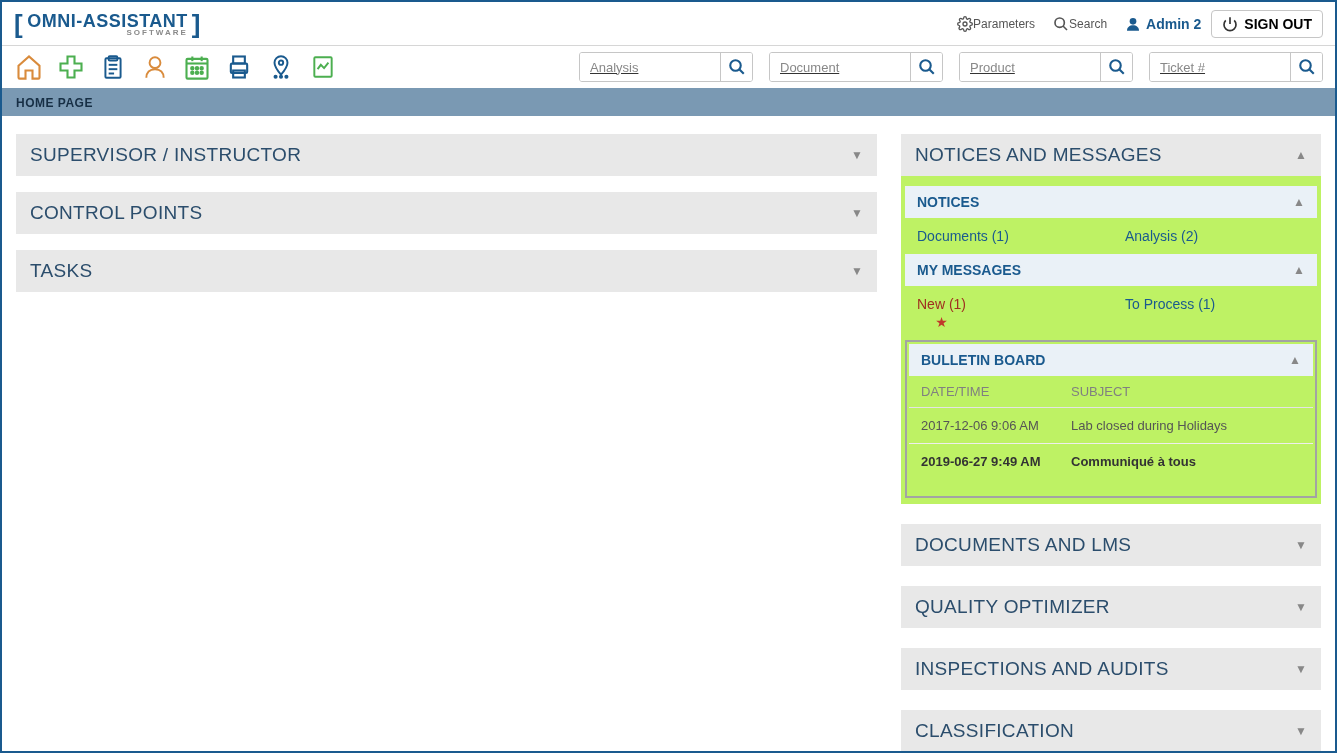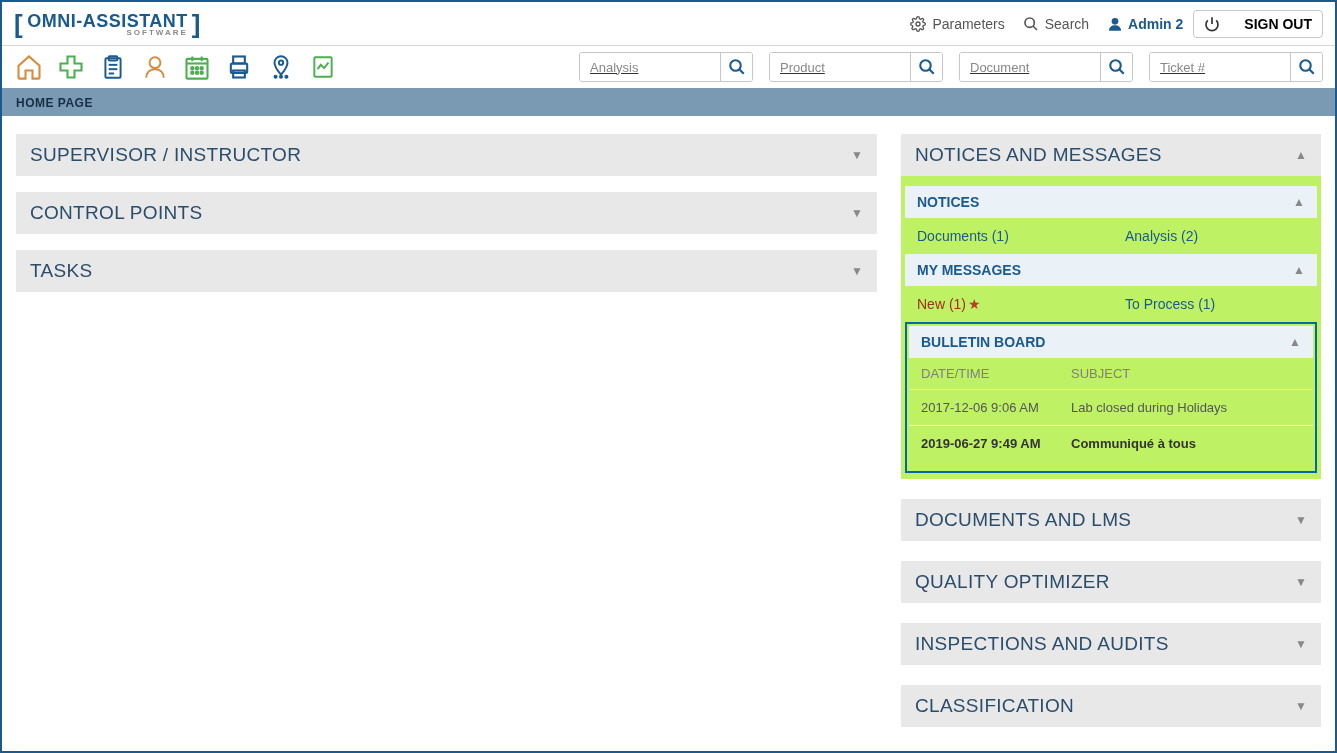--- a/index.html
+++ b/index.html
@@ -5,25 +5,25 @@
   * { box-sizing: border-box; margin: 0; padding: 0; }
   body { font-family: "Segoe UI", Arial, sans-serif; font-size: 14px; color: #333; background:#fff; }
   .app-frame { border: 2px solid #1a5a8e; width:1337px; height:753px; position:relative; overflow:hidden; }
 
   
   .topbar { display:flex; align-items:center; justify-content:space-between; padding: 6px 12px; border-bottom:1px solid #d6d6d6; height:44px; }
   .logo { display:flex; align-items:center; gap:4px; font-weight:700; color:#1a5a8e; font-size:18px; letter-spacing:0.5px; }
   .logo .bracket { color:#1a5a8e; font-size:26px; font-weight:900; line-height:1; }
   .logo .sub { display:block; font-size:8px; color:#8a8a8a; letter-spacing:2px; text-align:right; margin-top:-4px; }
   .topbar-right { display:flex; align-items:center; gap:18px; }
-  .top-link { display:flex; align-items:center; gap:6px; color:#555; cursor:pointer; font-size:14px; }
+  .top-link { display:flex; align-items:center; color:#555; cursor:pointer; font-size:12px; }
   .top-link svg { flex-shrink:0; }
   .user-block { display:flex; align-items:center; gap:10px; }
   .user-label { color:#1a5a8e; font-weight:600; display:flex; align-items:center; gap:5px; }
-  .signout-btn { border:1px solid #c6c6c6; border-radius:4px; padding:5px 10px; background:#fff; font-weight:700; display:flex; align-items:center; gap:24px; cursor:pointer; font-size:14px; }
+  .signout-btn { border:1px solid #c6c6c6; border-radius:4px; padding:5px 10px; background:#fff; font-weight:700; display:flex; align-items:center; gap:6px; cursor:pointer; font-size:14px; }
 
   
   .toolbar { display:flex; align-items:center; padding: 4px 12px; gap:8px; height:44px; border-bottom: 2px solid #7a99b3; background:#fff;}
   .nav-icons { display:flex; gap:12px; align-items:center; }
   .nav-icon { width:30px; height:30px; display:flex; align-items:center; justify-content:center; cursor:pointer; }
   .search-group { display:flex; margin-left:auto; gap:16px;text-decoration:underline; }
   .search-box { display:flex; border:1px solid #c6c6c6; border-radius:3px; overflow:hidden; height:30px; }
   .search-box input { border:none; outline:none; padding:0 10px; font-size:13px; color:#666; width:140px; }
   .search-box input::placeholder { color:#888; }
   .search-box .search-btn { width:32px; border-left:1px solid #c6c6c6; display:flex; align-items:center; justify-content:center; cursor:pointer; background:#fff; }
@@ -40,31 +40,31 @@
   .panel-header { display:flex; align-items:center; justify-content:space-between; padding:10px 14px; cursor:pointer; }
   .panel-title { color:#2b4d6c; font-size:19px; font-weight:500; letter-spacing:0.3px; }
   .caret { color:#888; font-size:12px; }
 
   
   .panel-body { background:#bef264; padding:10px 4px 6px; }
   .subpanel-header { background:#eaf1f7; color:#1a5a8e; font-size:14px; font-weight:600; padding:8px 12px; display:flex; justify-content:space-between; align-items:center; cursor:pointer; }
   .subpanel-body { padding:10px 12px; }
   .link-row { display:flex; gap:60px; }
   .link { color:#1a5a8e; cursor:pointer; }
-  .link.alert { color:#a03020; display:flex; align-items:center; gap:2px; }
+  .link.alert { color:#a03020; display:flex; align-items:center; gap:2px;flex-direction:column; }
 
   
   .bb-header { display:flex; padding:8px 12px; color:#808080; font-size:13px; border-bottom:1px solid #e4e4e4; }
   .bb-row { display:flex; padding:10px 12px; font-size:13px; color:#555; border-bottom:1px solid #eee; cursor:pointer; }
   .bb-row:last-child { border-bottom:none; }
   .bb-col-date { width:150px; }
   .bb-col-subject { flex:1; }
   .bb-row.bold { font-weight:700; color:#333; }
 
-  .highlight-box { border:2px solid #0369a1; padding:2px 2px 10px; }
+  .highlight-box { border:2px solid #a3a3a3; padding:2px 2px 17px; }
 </style>
 </head>
 <body>
 
 <div class="app-frame">
 
   <div class="topbar">
     <div class="logo">
       <span class="bracket">[</span>
       <div>
@@ -176,30 +176,30 @@
       <div class="search-box">
         <input type="text" placeholder="Analysis" style="">
         <div class="search-btn">
           <svg width="18" height="18" viewBox="0 0 24 24" fill="none" stroke="#1a5a8e" stroke-width="2.8">
               <circle cx="10" cy="10" r="7"></circle>
               <line x1="21" y1="21" x2="15" y2="15"></line>
             </svg>
         </div>
       </div>
       <div class="search-box">
-        <input type="text" placeholder="Product" style="">
+        <input type="text" placeholder="Document" style="">
         <div class="search-btn">
           <svg width="18" height="18" viewBox="0 0 24 24" fill="none" stroke="#1a5a8e" stroke-width="2.8">
               <circle cx="10" cy="10" r="7"></circle>
               <line x1="21" y1="21" x2="15" y2="15"></line>
             </svg>
         </div>
       </div>
       <div class="search-box">
-        <input type="text" placeholder="Document" style="">
+        <input type="text" placeholder="Product" style="">
         <div class="search-btn">
           <svg width="18" height="18" viewBox="0 0 24 24" fill="none" stroke="#1a5a8e" stroke-width="2.8">
               <circle cx="10" cy="10" r="7"></circle>
               <line x1="21" y1="21" x2="15" y2="15"></line>
             </svg>
         </div>
       </div>
       <div class="search-box">
         <input type="text" placeholder="Ticket #" style="">
         <div class="search-btn">

